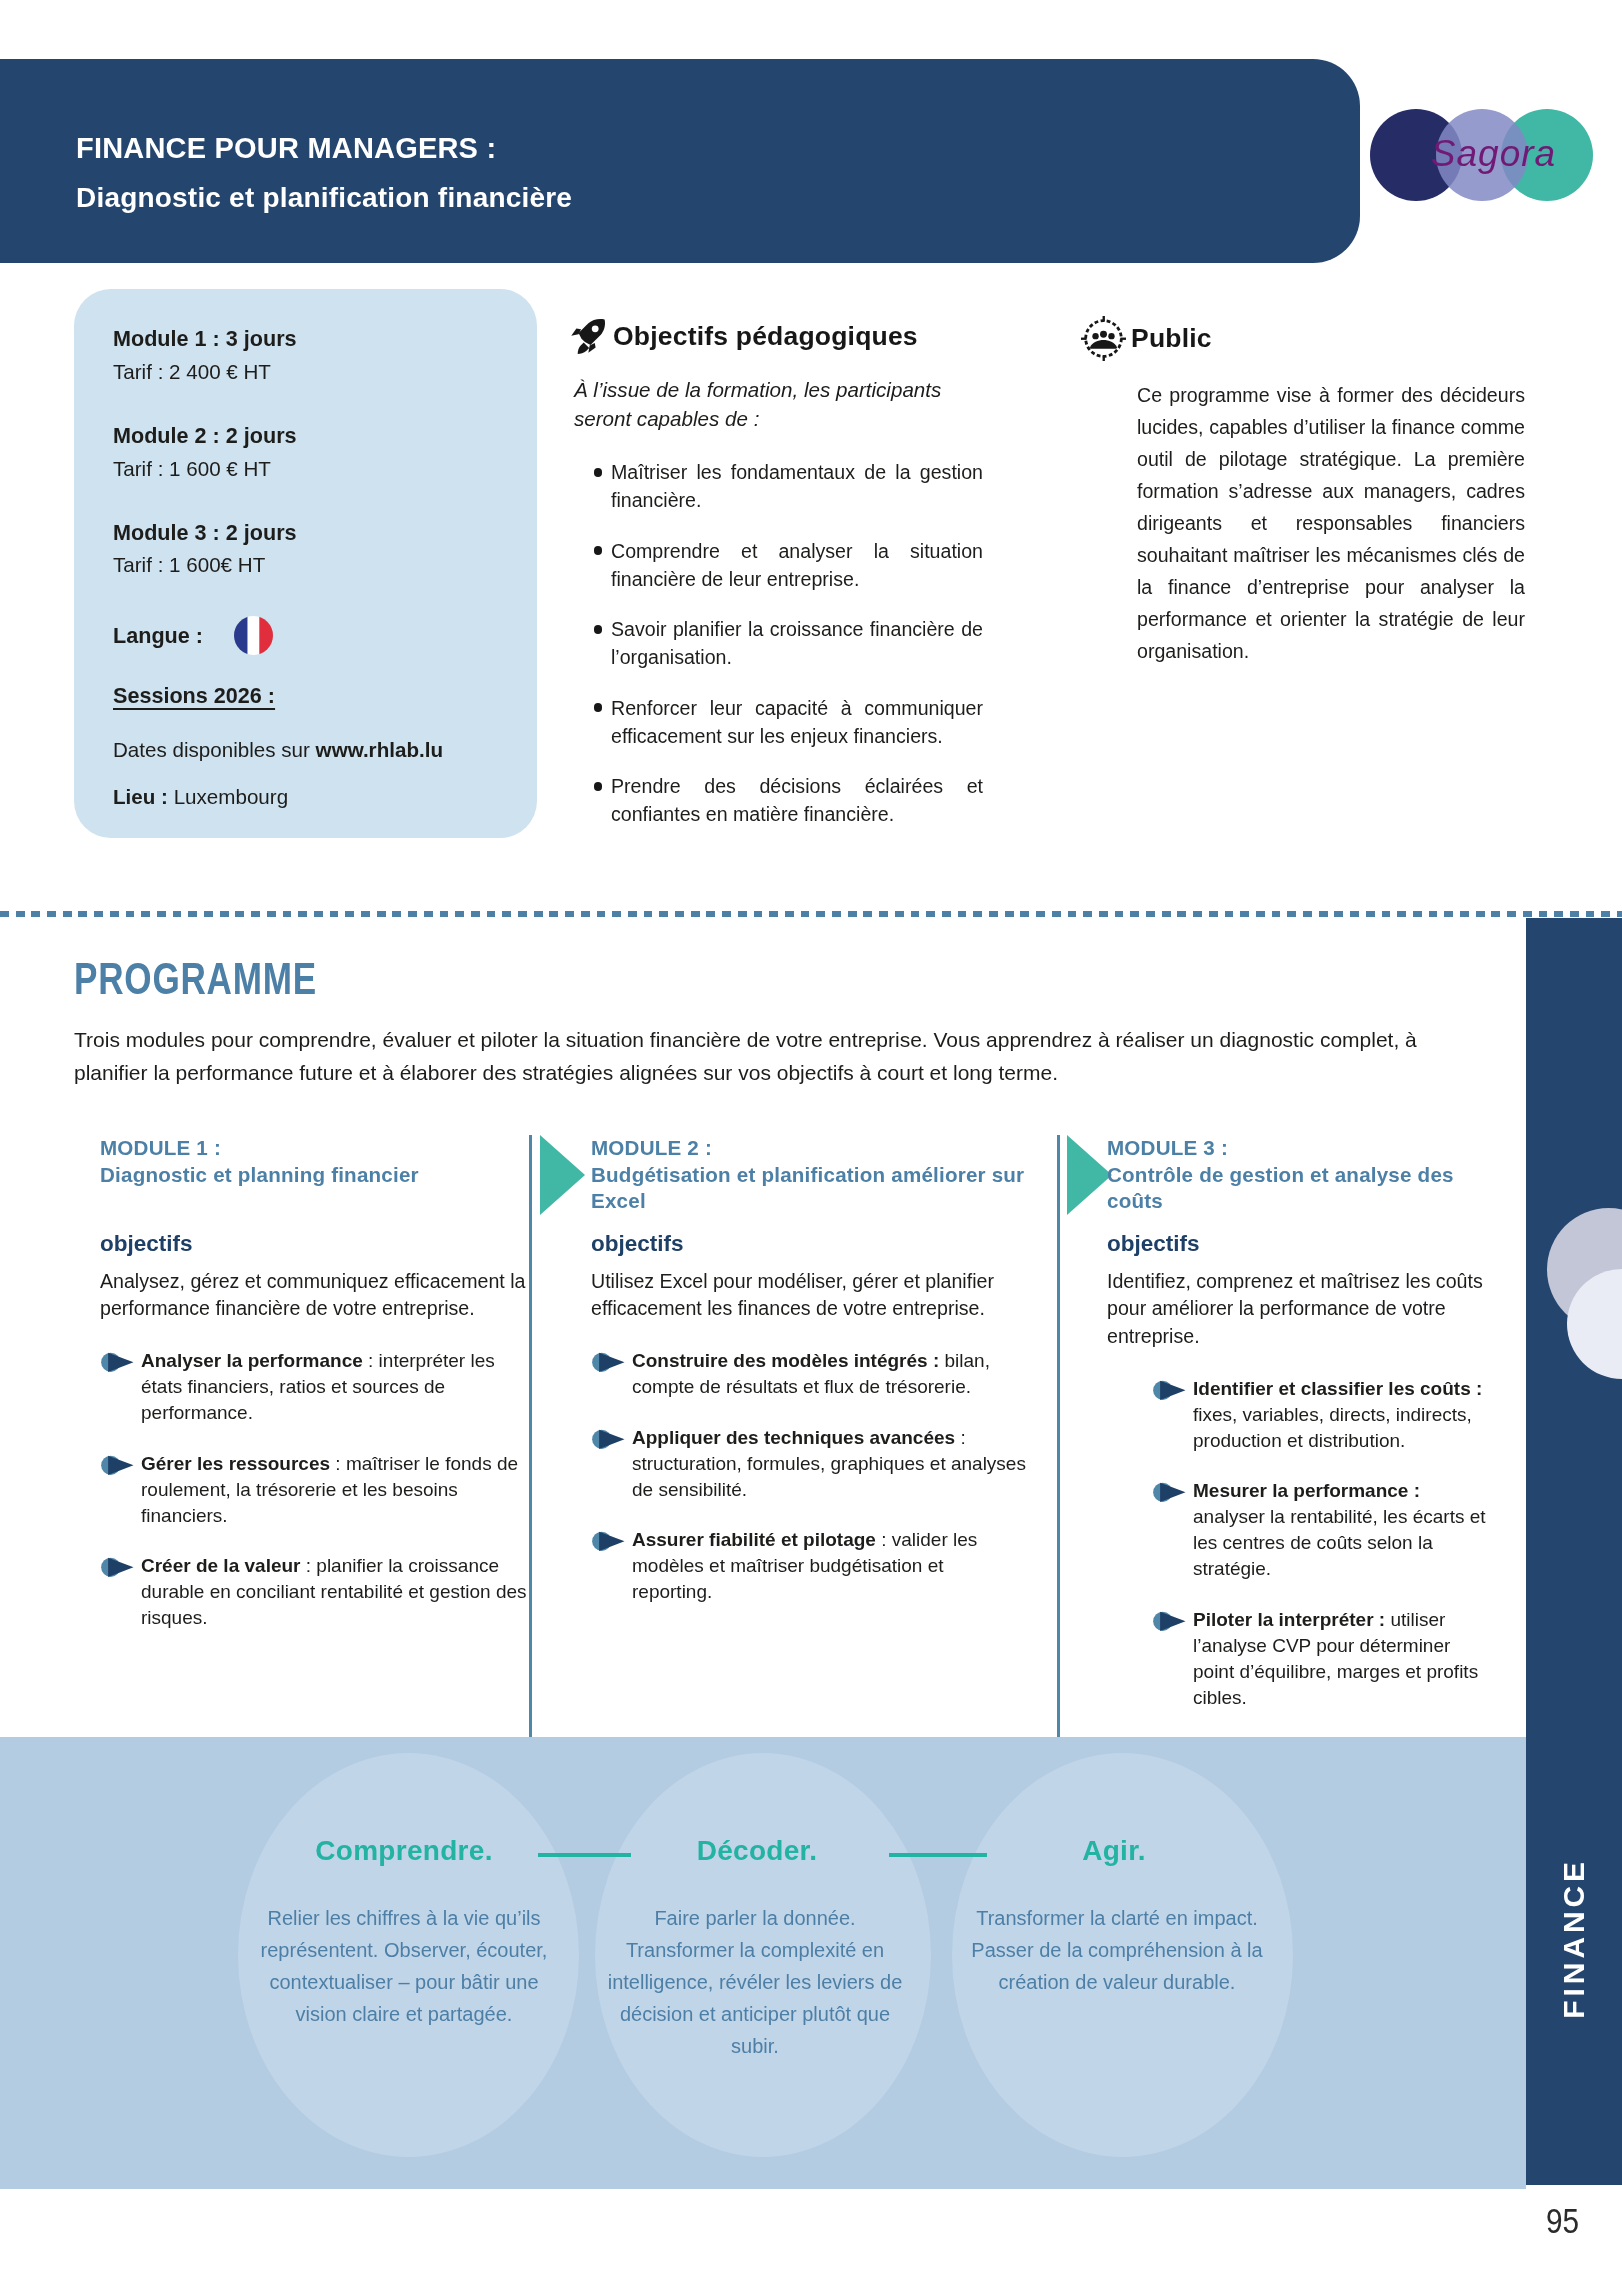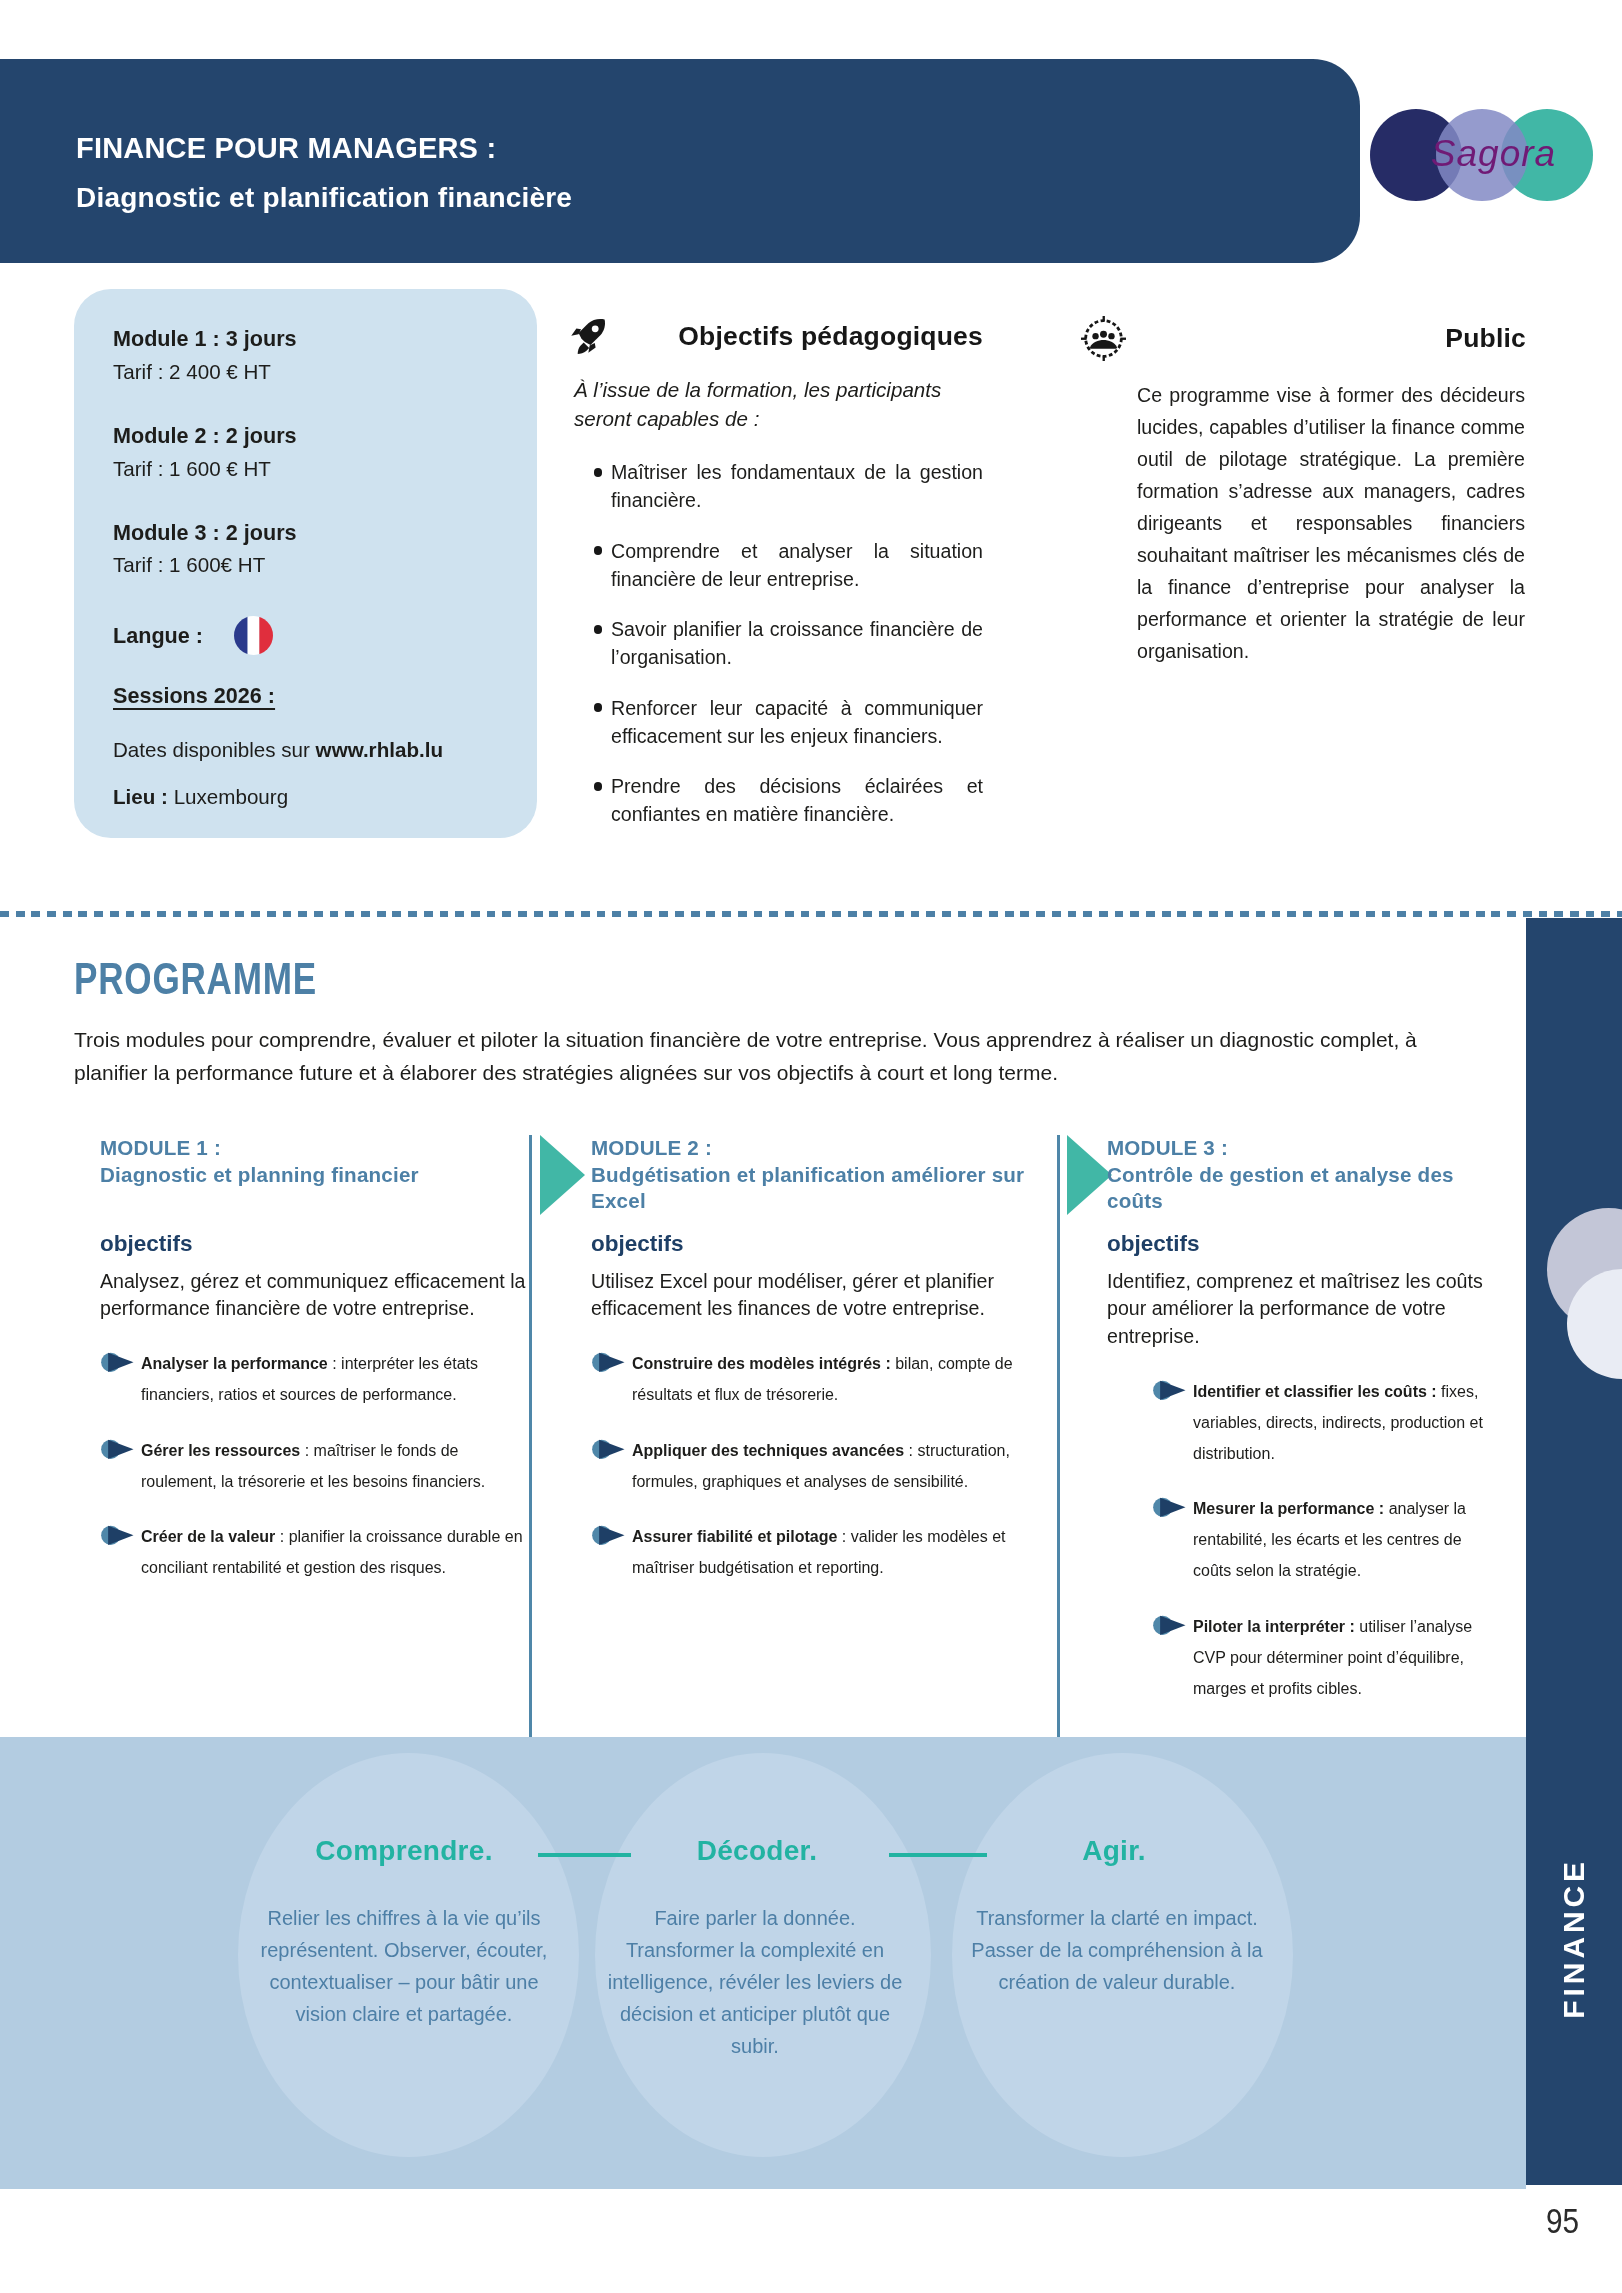--- a/index.html
+++ b/index.html
@@ -38,21 +38,21 @@
   .mod-label{font-weight:bold;font-size:21.6px;}
   .mod-tarif{margin-top:7.8px;font-size:20.6px;}
   .langue-row{margin-bottom:27.4px;font-weight:bold;font-size:21.6px;display:flex;align-items:center;gap:31px;}
   .flag{width:39px;height:39px;display:inline-block;}
   .sessions-row{margin-bottom:29px;font-weight:bold;font-size:21.6px;text-decoration:underline;text-underline-offset:4.9px;}
   .dates-row{margin-bottom:23.5px;font-size:20.6px;}
   .lieu-row{font-size:20.6px;}
   .b{font-weight:bold;}
 
   
-  .sec-head{display:flex;align-items:center;gap:5px;justify-content:space-between;}
+  .sec-head{display:flex;align-items:center;gap:5px;}
   .sec-title{font-weight:bold;font-size:26.5px;letter-spacing:0.2px;color:#171717;}
   .objectifs{left:567px;top:316px;width:416px;}
   .obj-intro{margin:17.6px 0 0 6.9px;font-style:italic;font-size:20.6px;line-height:29px;}
   .obj-list{list-style:none;margin:25.5px 0 0 0;padding:0;}
   .obj-list li{
     position:relative;padding-left:44px;margin-bottom:22.5px;
     font-size:19.6px;line-height:28px;text-align:justify;
   }
   .obj-list li::before{
     content:"";position:absolute;left:26.5px;top:9.8px;width:8.8px;height:8.8px;border-radius:50%;background:#171717;
@@ -80,21 +80,21 @@
   .col3{left:1107px;width:382px;}
   .sep{top:1135px;width:2.9px;height:602px;background:#4f87a9;}
   .sep1{left:529px;} .sep2{left:1057px;}
   .tri{width:0;height:0;border-top:40px solid transparent;border-bottom:40px solid transparent;border-left:45px solid #41b7a6;}
   .tri2{left:540px;top:1135px;} .tri3{left:1067px;top:1135px;}
   .mod-head{min-height:94px;}
   .kicker,.mtitle{font-size:20.6px;line-height:26.5px;font-weight:bold;color:#4d80a6;letter-spacing:0.2px;}
   .obj-label{font-size:22.5px;line-height:29px;font-weight:bold;color:#1e3f66;margin-bottom:10px;}
   .mintro{font-size:19.6px;line-height:27.4px;}
   .mbullets{list-style:none;margin:25.5px 0 0 0;padding:0;}
-  .mbullets li{position:relative;padding-left:41px;margin-bottom:24.5px;font-size:16px;line-height:31px;}
+  .mbullets li{position:relative;padding-left:41px;margin-bottom:24.5px;font-size:19px;line-height:26px;}
   .mbullets li .arrow{position:absolute;left:0;top:2px;width:39px;height:24.5px;}
   .mbullets.indent li{padding-left:86px;}
   .mbullets.indent li .arrow{left:45px;}
 
   
   .band{left:0;top:1737px;width:1526px;height:452px;background:#b3cce1;}
   .ell{position:absolute;border-radius:50%;background:#c0d5e8;top:15.7px;height:404px;}
   .ell1{left:238px;width:341px;} .ell2{left:595px;width:336px;} .ell3{left:952px;width:341px;}
   .band-h{position:absolute;top:98px;width:314px;text-align:center;font-size:28px;font-weight:bold;color:#22b3a2;letter-spacing:0.3px;}
   .bh1{left:247px;} .bh2{left:600px;} .bh3{left:957px;}

